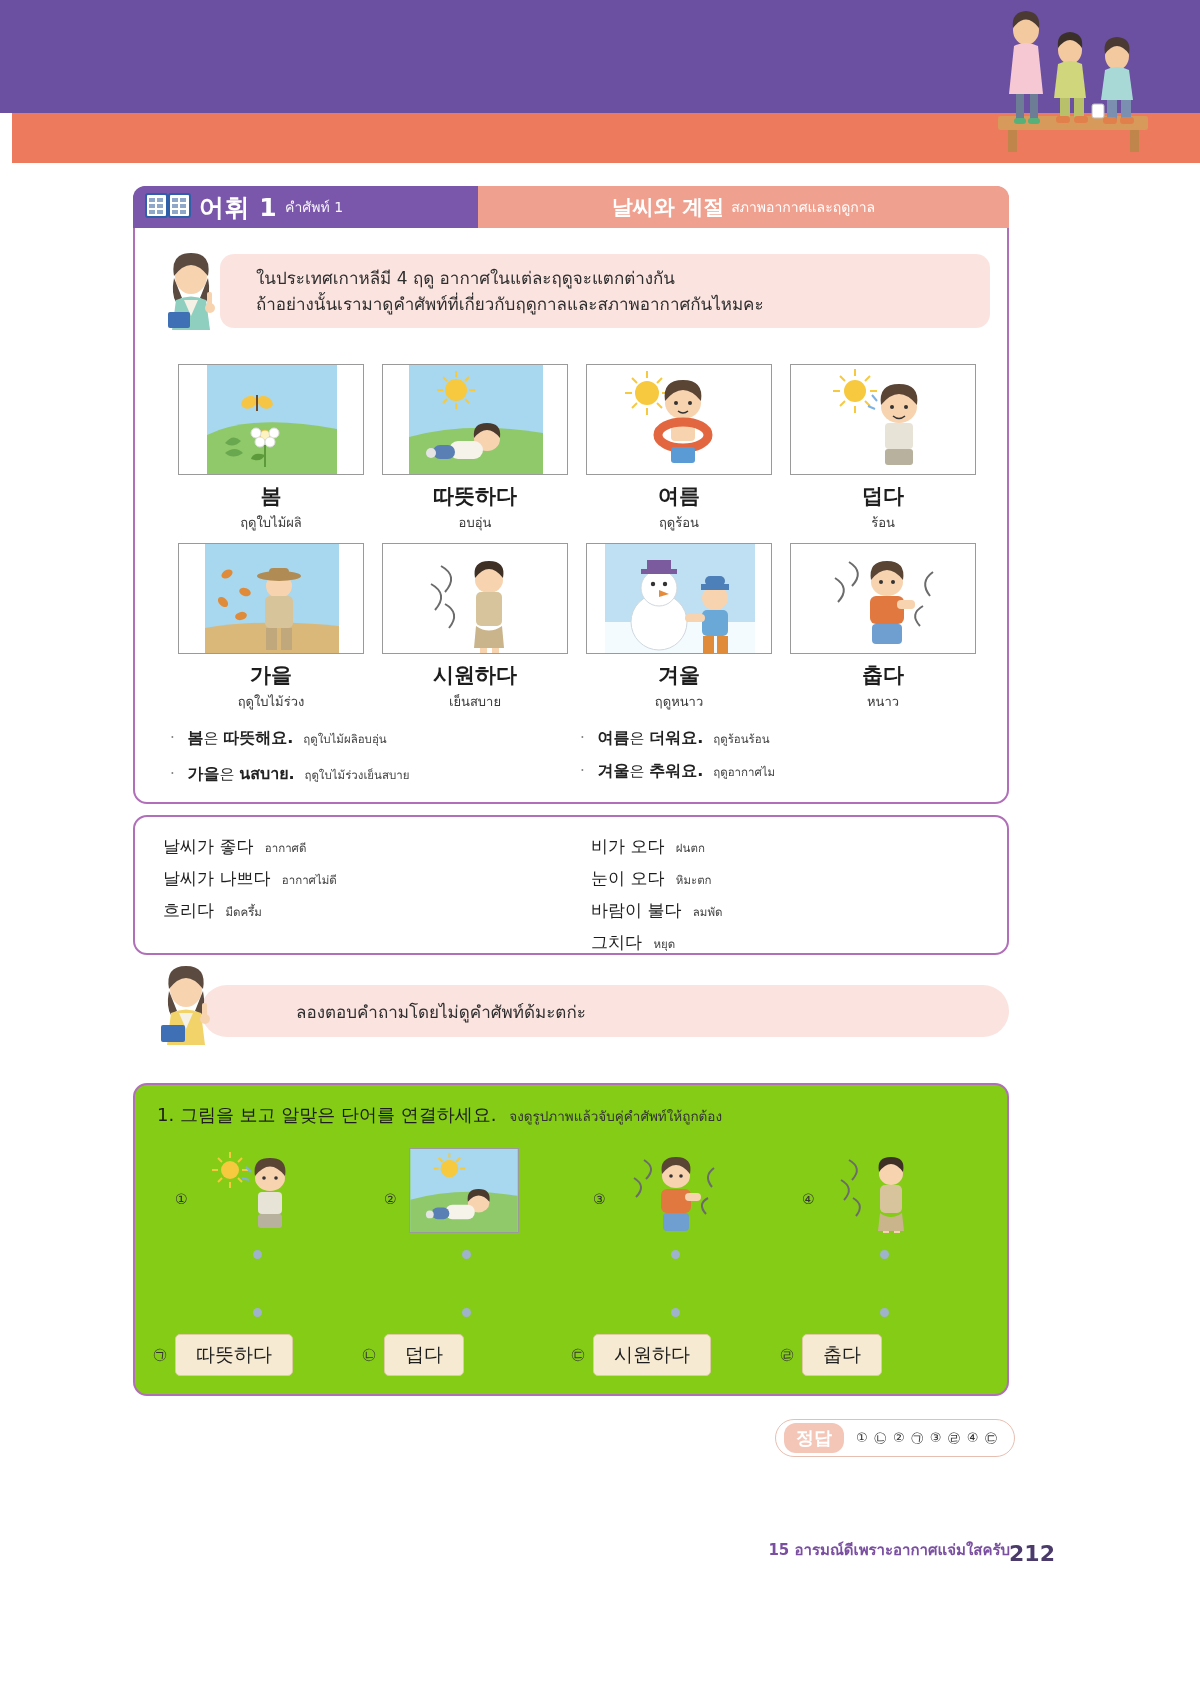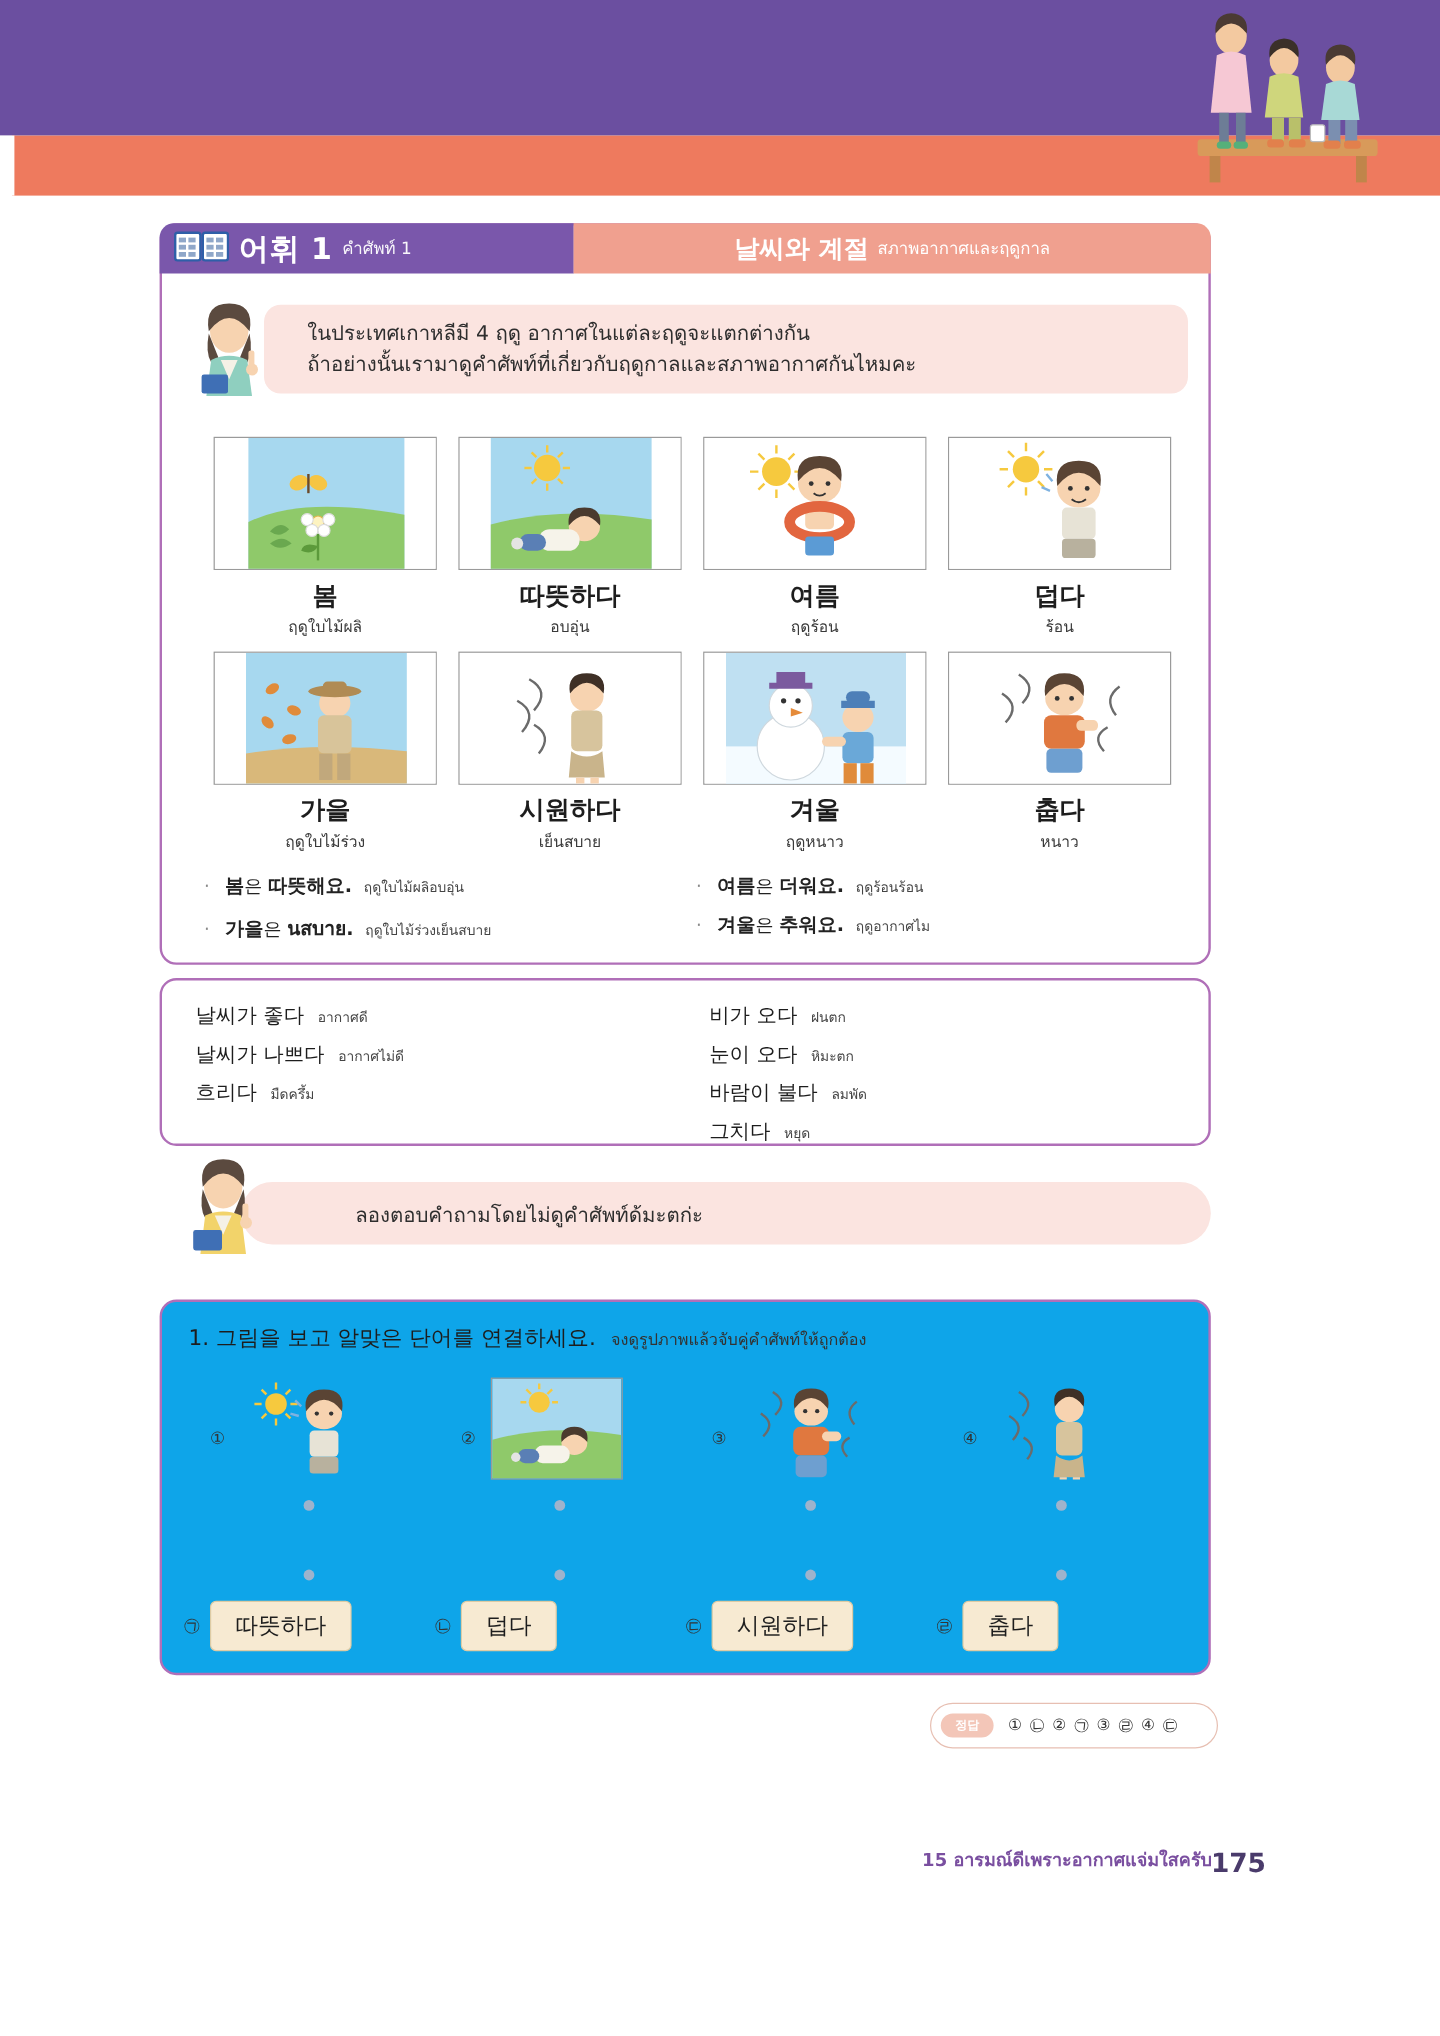--- a/index.html
+++ b/index.html
@@ -121,21 +121,21 @@
   .teacher2 .band {
     position:absolute; left:46px; top:10px; width:808px; height:52px;
     background:#fbe4e0; border-radius:26px;
     display:flex; align-items:center; padding-left:95px;
     font-size:17px; color:#2e2e2e;
   }
 
   
   .ex-card {
     position:absolute; left:133px; top:1083px; width:876px; height:313px;
-    border:2px solid #b06fb8; border-radius:14px; background:#0ea5e9;
+    border:2px solid #b06fb8; border-radius:14px; background:#84cc16;
   }
   .ex-title { position:absolute; left:22px; top:18px; font-size:18px; color:#1d1d1d; }
   .ex-title .tiny { font-size:13.5px; color:#333; margin-left:7px; }
 
   .ex-items { position:absolute; left:20px; top:58px; width:836px; display:flex; }
   .ex-item { width:209px; position:relative; }
   .ex-num { position:absolute; left:20px; top:48px; font-size:14px; color:#333; }
   .ex-pic { position:absolute; left:45px; top:5px; width:110px; height:85px; }
   .ex-pic.framed { border:1px solid #9a9a9a; }
 
@@ -152,21 +152,21 @@
     padding:7px 20px; font-size:19px; color:#1d1d1d;
   }
 
   
   .answer-key {
     position:absolute; right:185px; top:1419px; width:240px; height:38px;
     border:1px solid #e7bfb2; border-radius:19px; background:#fff;
     display:flex; align-items:center;
   }
   .ak-label {
-    background:#f3c6b8; color:#fff; font-size:10px; font-weight:bold;
+    background:#f3c6b8; color:#fff; font-size:18px; font-weight:bold;
     border-radius:12px; padding:3px 12px; margin-left:8px;
   }
   .ak-text { font-size:13px; color:#333; margin-left:12px; letter-spacing:1px; }
 
   
   .footer {
     position:absolute; right:190px; bottom:135px;
     font-size:15px; color:#7a4fa0; font-weight:bold;
   }
   .folio {
@@ -727,15 +727,15 @@
       <span class="ans-box">춥다</span>
     </div>
   </div>
 
   <div class="answer-key">
     <span class="ak-label">정답</span>
     <span class="ak-text">① ㉡  ② ㉠  ③ ㉣  ④ ㉢</span>
   </div>
 
   <div class="footer">15 อารมณ์ดีเพราะอากาศแจ่มใสครับ</div>
-  <div class="folio">175</div>
+  <div class="folio">212</div>
 
 </div>
 
 </body></html>

